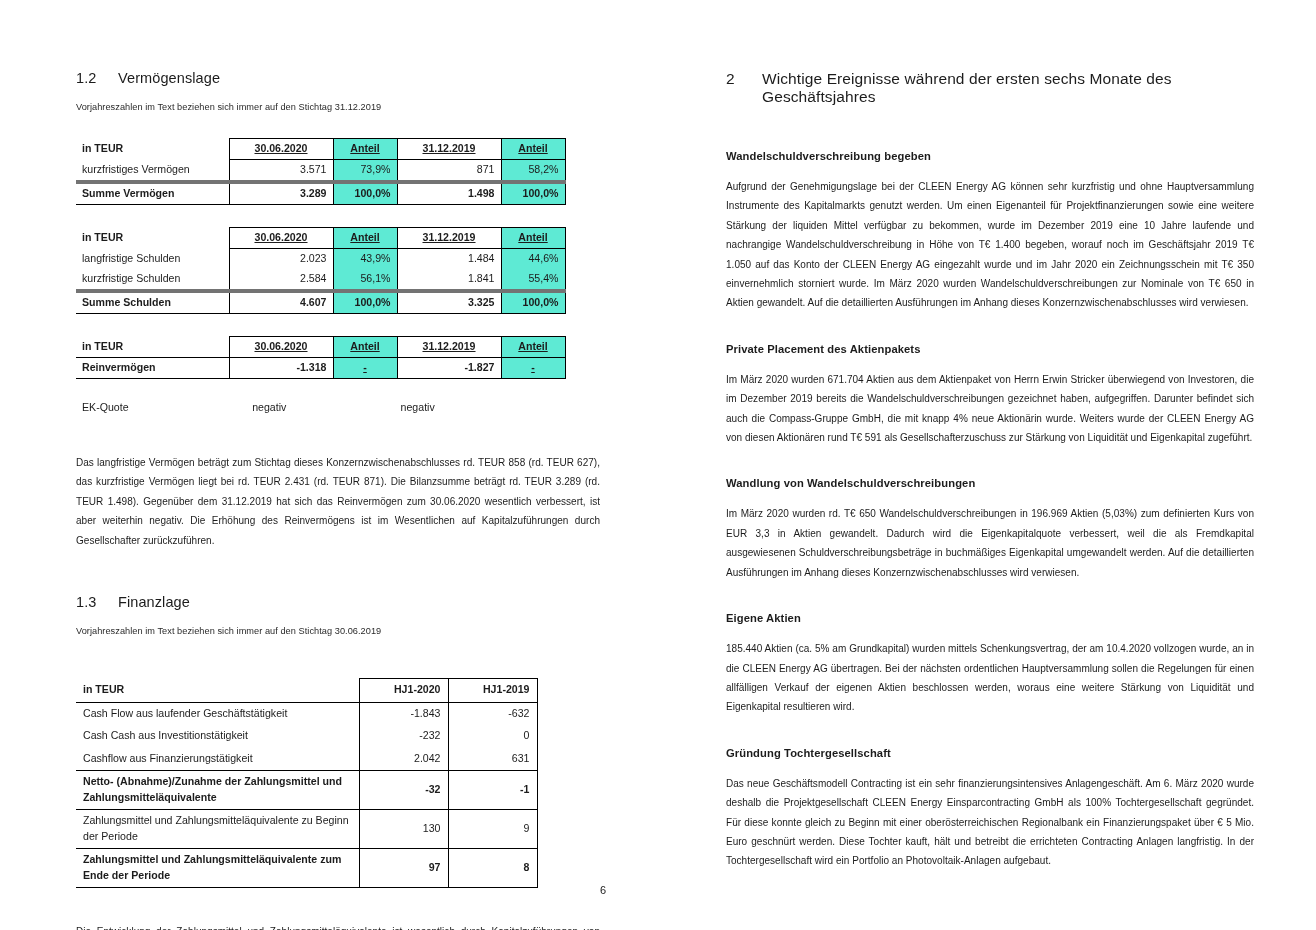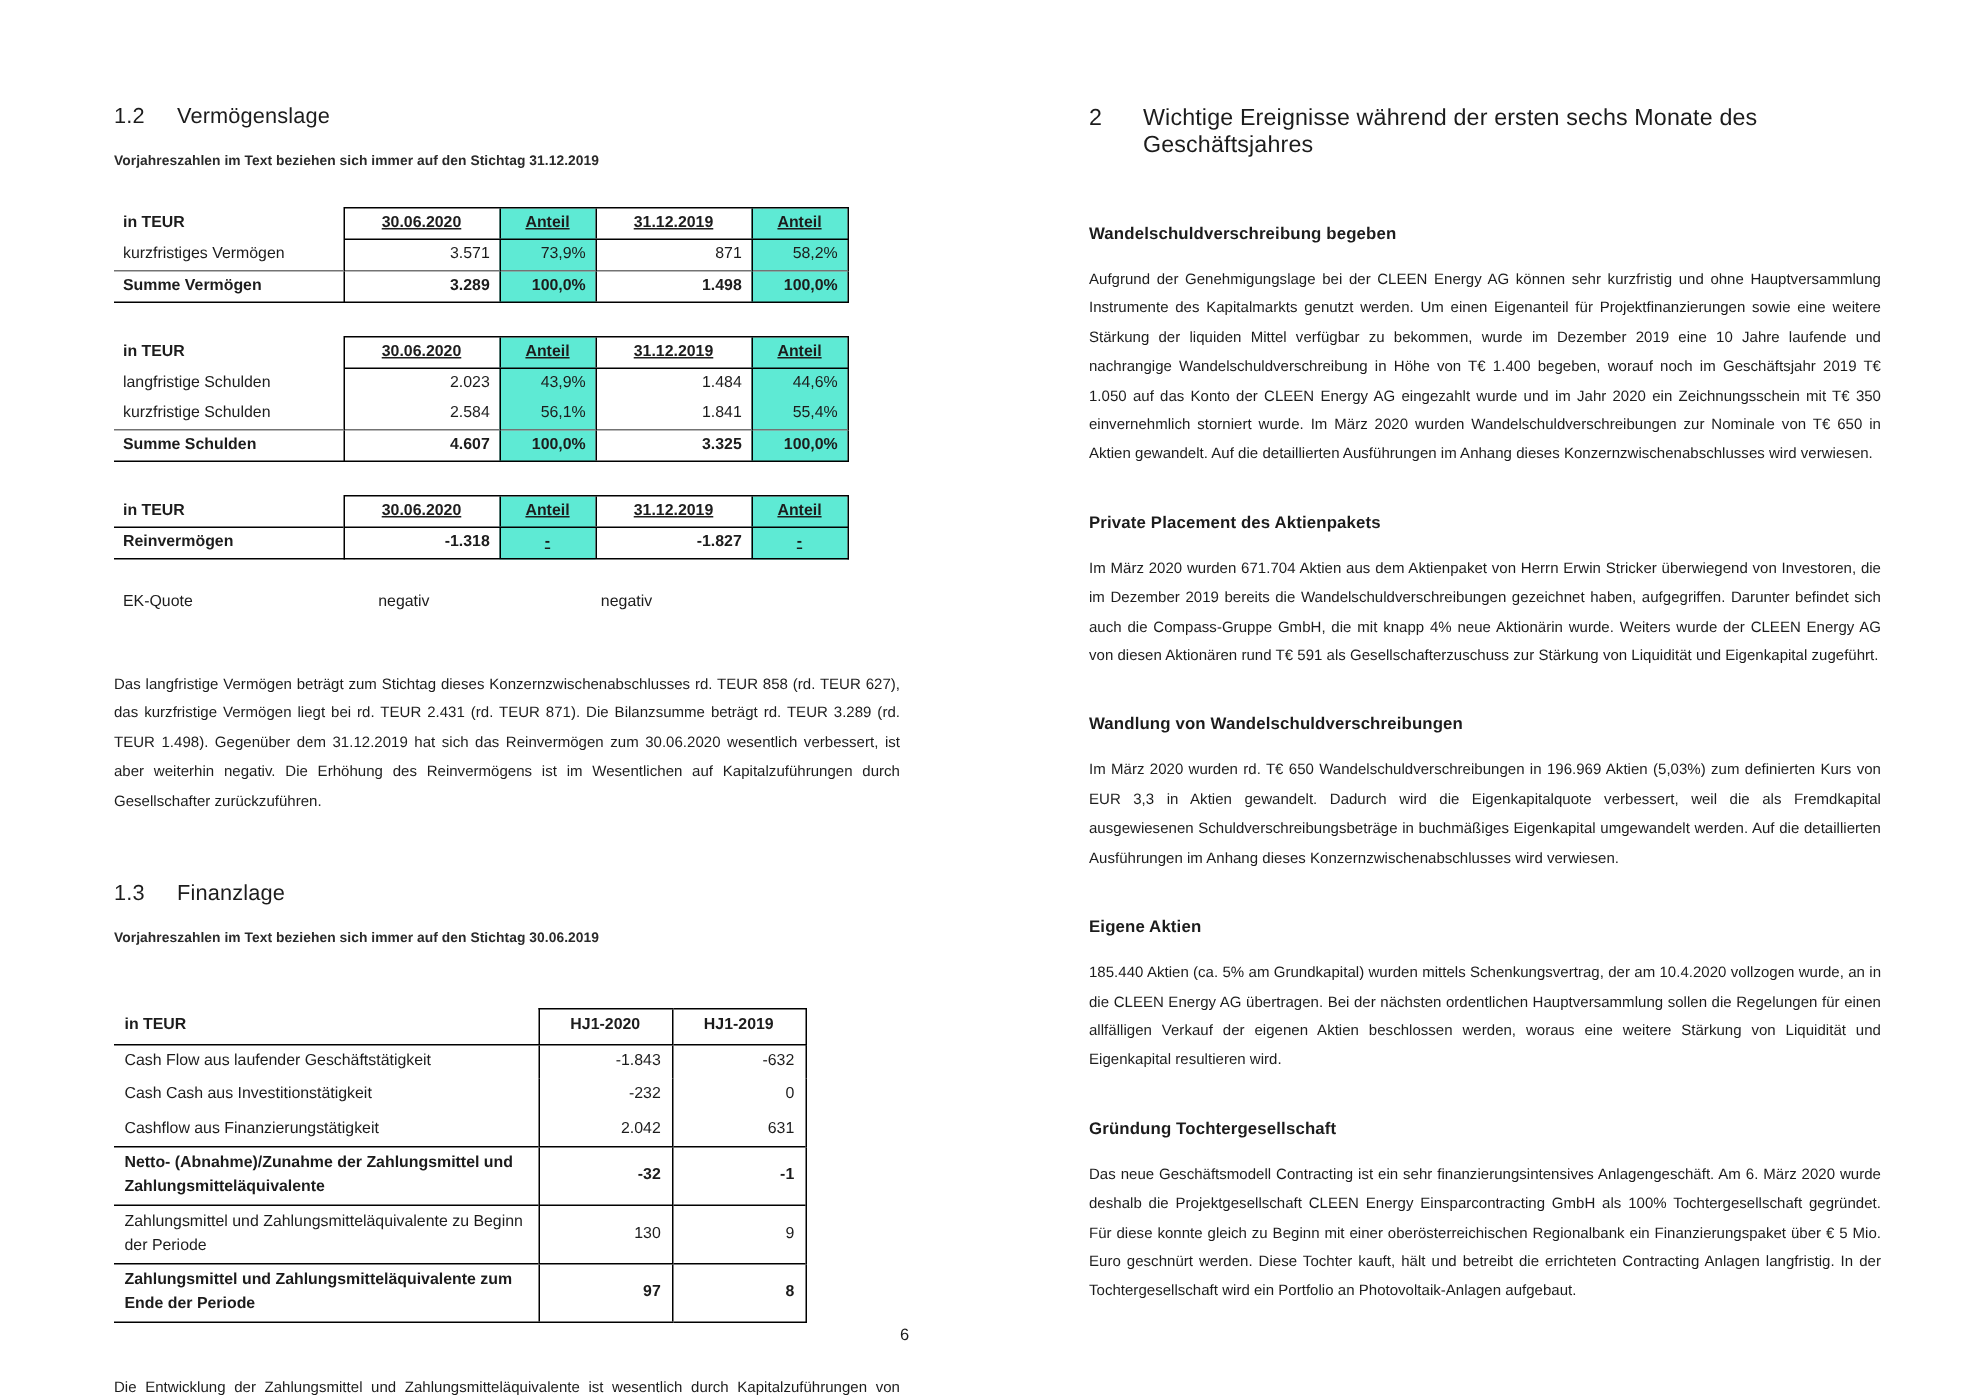--- a/index.html
+++ b/index.html
@@ -43,21 +43,21 @@
     font-weight: 400;
     color: #1c1c1c;
     margin: 0 0 44px 0;
     display: flex;
     letter-spacing: .1px;
   }
   .h1 .num { width: 36px; flex: 0 0 36px; }
 
   .subnote {
     font-size: 9.2px;
-    font-weight: 700;
+    font-weight: 400;
     color: #2a2a2a;
     margin: 16px 0 26px 0;
     letter-spacing: .05px;
   }
 
   .h3 {
     font-size: 11.2px;
     font-weight: 700;
     color: #1c1c1c;
     margin: 0 0 15px 0;
@@ -104,21 +104,21 @@
 
   .bs tr.head td { font-weight: 700; border-bottom: 1px solid #000; }
   .bs tr.head td.lbl { border-bottom: none; }
   .bs tr.head td.boxed { border-top: 1px solid #000; border-left: 1px solid #000; }
   .bs tr.head td.boxedlast { border-right: 1px solid #000; }
 
   .bs tr.data td { border-left: 1px solid #000; }
   .bs tr.data td.lbl { border-left: none; }
   .bs tr.data td.last { border-right: 1px solid #000; }
 
-  .bs tr.total td { font-weight: 700; border-top: 1px solid #737373; border-bottom: 1px solid #000; }
+  .bs tr.total td { font-weight: 700; border-top: 4px solid #737373; border-bottom: 1px solid #000; }
   .bs tr.single td { font-weight: 700; border-top: 1px solid #000; border-bottom: 1px solid #000; }
 
   
   .ekq {
     width: 473px;
     display: flex;
     font-size: 10.6px;
     margin: 10px 0 0 0;
     color: #1c1c1c;
   }
@@ -142,21 +142,21 @@
     padding: 3px 7px 4px 7px;
     line-height: 15.5px;
     vertical-align: middle;
   }
   table.cf td.lbl { text-align: left; }
   table.cf td.num { text-align: right; border-left: 1px solid #000; }
   table.cf td.num.last { border-right: 1px solid #000; }
 
   table.cf tr.head td { font-weight: 700; border-bottom: 1px solid #000; text-align: center; }
   table.cf tr.head td.lbl { text-align: left; border-bottom: 1px solid #000; }
-  table.cf tr.head td.num { border-top: 1px solid #000; text-align: center; margin-left: 32px; }
+  table.cf tr.head td.num { border-top: 1px solid #000; text-align: right; margin-left: 32px; }
   table.cf tr.head td.num.last { border-right: 1px solid #000; }
 
   table.cf tr.sep td { border-top: 1px solid #000; }
   table.cf tr.bot td { border-bottom: 1px solid #000; }
   table.cf tr.b td { font-weight: 700; }
 
   
   .pageno {
     position: absolute;
     font-size: 11px;

